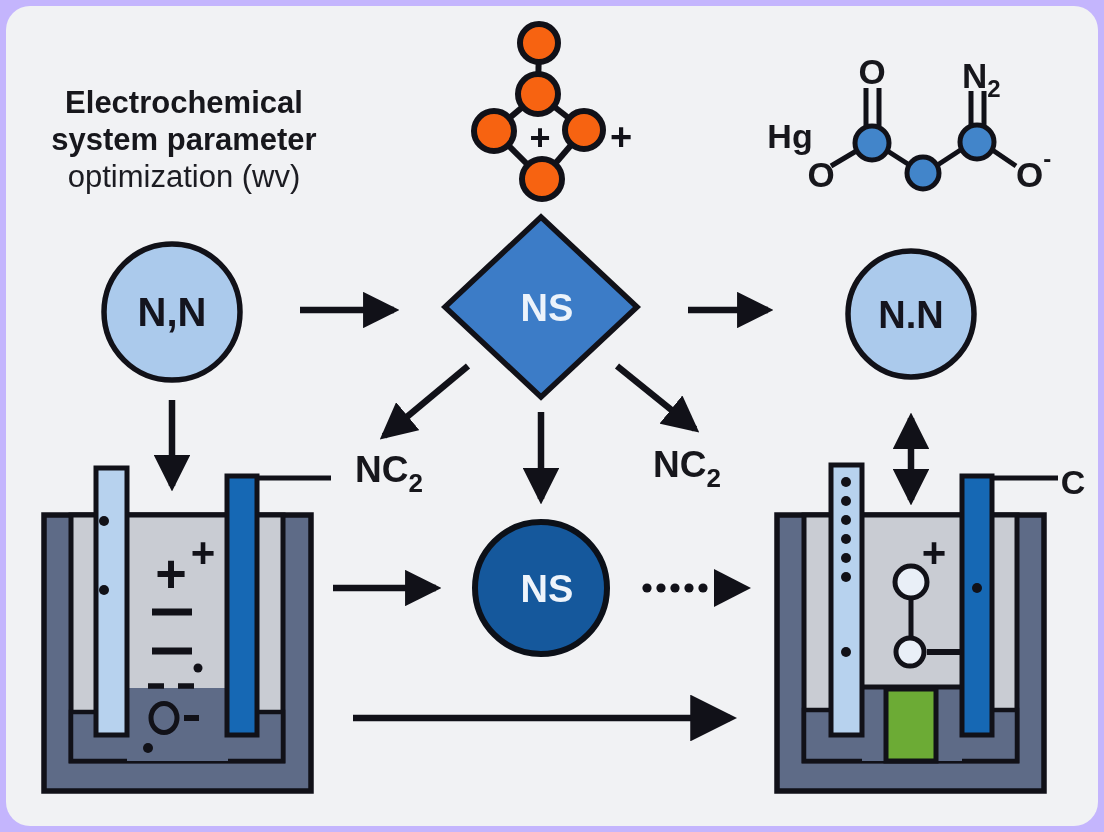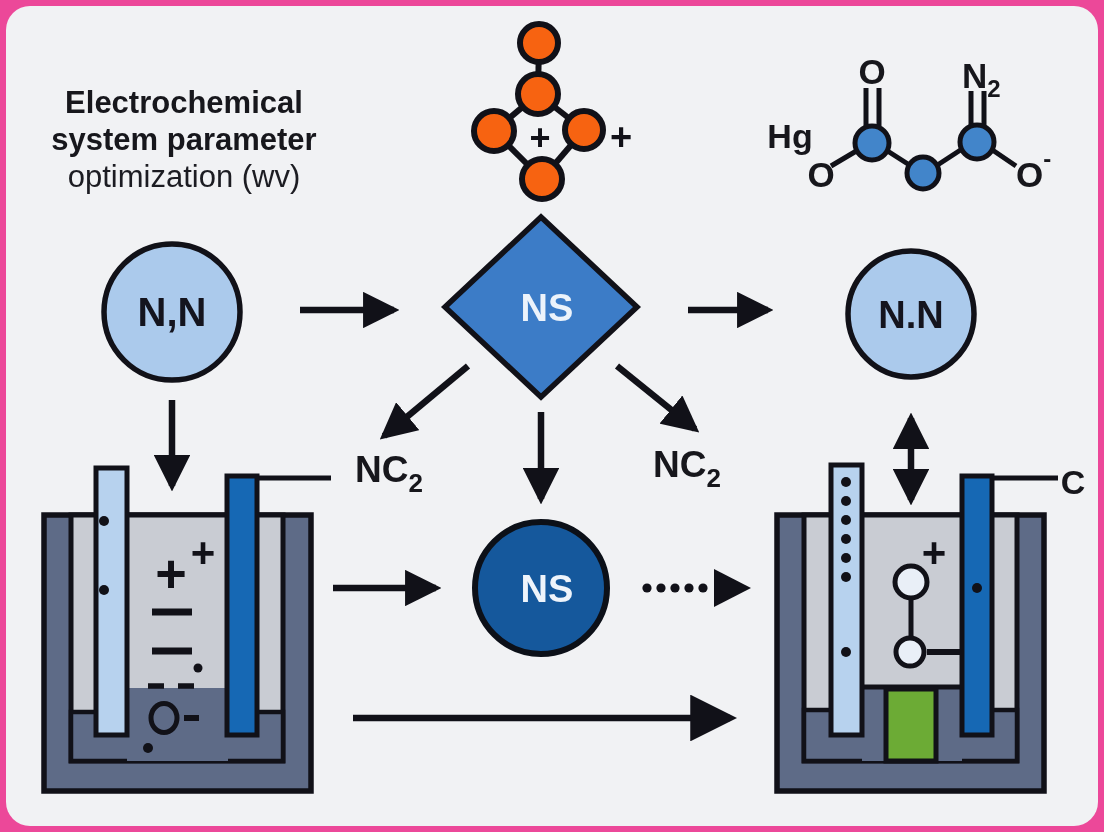--- a/index.html
+++ b/index.html
@@ -1,16 +1,16 @@
 <!DOCTYPE html>
 <html><head>
 <meta charset="utf-8">
 <style>
   html,body{margin:0;padding:0;background:#ffffff;}
-  .stage{position:relative;width:1104px;height:832px;background:#ec4899;overflow:hidden;}
+  .stage{position:relative;width:1104px;height:832px;background:#c4b5fd;overflow:hidden;}
   svg{display:block;}
   text{font-family:"Liberation Sans","DejaVu Sans",sans-serif;}
   .title-bold{font-weight:700;}
   .title-reg{font-weight:400;}
 </style>
 </head>
 <body>
 
 <div class="stage">
 <svg width="1104" height="832" viewBox="0 0 1104 832">

